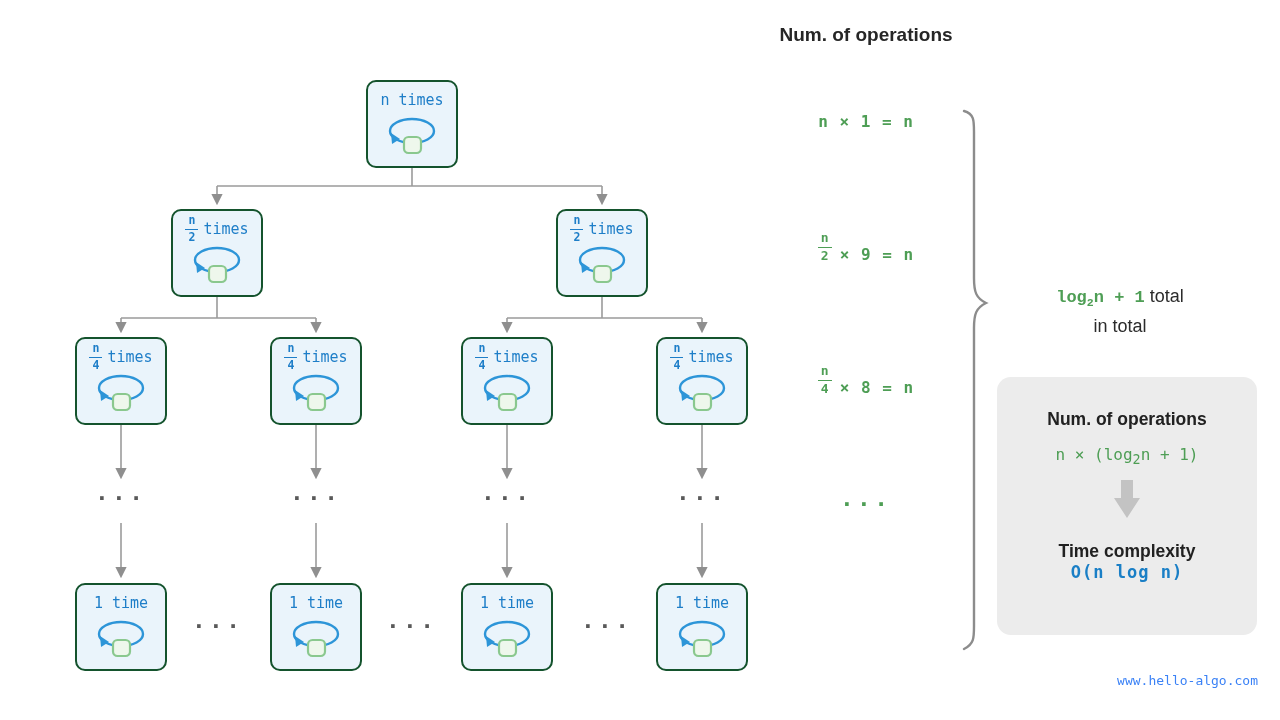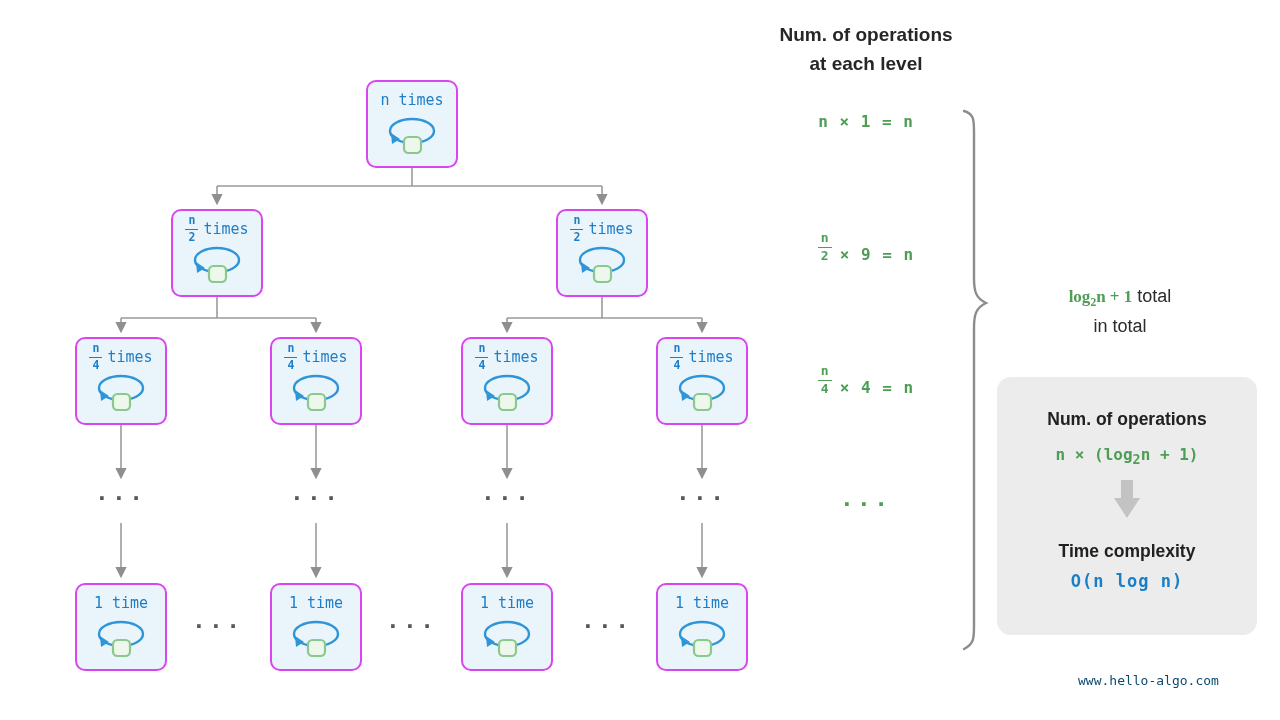--- a/index.html
+++ b/index.html
@@ -8,21 +8,21 @@
     position:relative; width:1280px; height:720px; background:#ffffff; overflow:hidden;
     font-family:"Liberation Sans", sans-serif;
   }
   svg.connectors { position:absolute; left:0; top:0; pointer-events:none; }
   .ln { stroke:#9b9b9b; stroke-width:1.6; fill:none; }
   .arrow { marker-end:url(#arr); }
 
   
   .node {
     position:absolute; width:92px; height:88px; box-sizing:border-box;
-    background:#eaf4fb; border:2px solid #d946ef; border-radius:10px;
+    background:#eaf4fb; border:2px solid #14532d; border-radius:10px;
     display:flex; flex-direction:column; align-items:center;
   }
   .node-label {
     display:flex; align-items:center; justify-content:center; gap:5px;
     color:#1e7ec8; font-family:"DejaVu Sans Mono", monospace; font-size:15px;
     height:26px; margin-top:5px; white-space:nowrap;
   }
   .loop-icon { margin-top:0px; }
 
   .frac { display:inline-flex; flex-direction:column; align-items:center;
@@ -49,41 +49,41 @@
   }
   .eq .frac { font-size:13px; letter-spacing:0; }
   .eq-dots { position:absolute; left:766px; width:200px; text-align:center;
     color:#4e9e55; font-family:"DejaVu Sans Mono", monospace;
     font-size:22px; font-weight:bold; letter-spacing:4px; line-height:1; }
 
   .levels-note {
     position:absolute; left:1002px; top:282px; width:236px; text-align:center;
     font-size:18px; color:#2b2b2b; line-height:1.65; font-weight:500;
   }
-  .gm { color:#4e9e55; font-family:Liberation Serif, serif; font-weight:bold; font-size:17px; }
+  .gm { color:#4e9e55; font-family:Liberation Mono, monospace; font-weight:bold; font-size:17px; }
   .gm sub, .bm sub { font-size:0.68em; }
 
   
   .panel {
     position:absolute; left:997px; top:377px; width:260px; height:258px;
     background:#ececec; border-radius:14px;
     display:flex; flex-direction:column; align-items:center;
     box-sizing:border-box; padding-top:32px;
   }
   .panel-title, .panel-subtitle { font-weight:bold; font-size:17.5px; color:#212121; }
   .panel-formula { margin-top:15px; color:#4e9e55; font-family:"DejaVu Sans Mono", monospace;
-                   font-weight:bold; font-size:16px; }
+                   font-weight:normal; font-size:16px; }
   .panel-arrow { margin-top:13px; }
   .panel-subtitle { margin-top:21px; }
-  .panel-complexity { margin-top:9px; color:#1a7fc6; font-family:"DejaVu Sans Mono", monospace;
+  .panel-complexity { margin-top:0; color:#1a7fc6; font-family:"DejaVu Sans Mono", monospace;
                       font-weight:bold; font-size:17px; letter-spacing:1px; }
 
   .watermark {
-    position:absolute; left:1078px; top:673px; width:180px; 
-    color:#0c4a6e; font-family:"DejaVu Sans Mono", monospace; font-size:13px;
+    position:absolute; left:1078px; top:673px; width:180px; text-align:right;
+    color:#3b82f6; font-family:"DejaVu Sans Mono", monospace; font-size:13px;
   }
 </style>
 </head>
 <body>
 
 <div class="canvas">
 
   <svg class="connectors" width="1280" height="720">
     <defs>
       <marker id="arr" viewBox="0 0 10 10" refX="8" refY="5" markerWidth="7" markerHeight="7" orient="auto-start-reverse">
@@ -254,39 +254,38 @@
       <rect x="21" y="24" width="17" height="16" rx="4.5" fill="#eef7ec" stroke="#8ac88e" stroke-width="2.2"></rect>
     </svg>
   </div>
 
   <div class="dots" style="left:188px; top:616px;">···</div>
   <div class="dots" style="left:382px; top:616px;">···</div>
   <div class="dots" style="left:577px; top:616px;">···</div>
 
   <div class="col-title">
     <div>Num. of operations</div>
-    <div>at each level</div>
   </div>
 
   <div class="eq" style="top:112px;">
     <span>n × 1 = n</span>
   </div>
   <div class="eq" style="top:231px;">
     <span class="frac">
         <span class="num">n</span>
         <span class="den">2</span>
       </span>
     <span>× 9 = n</span>
   </div>
   <div class="eq" style="top:364px;">
     <span class="frac">
         <span class="num">n</span>
         <span class="den">4</span>
       </span>
-    <span>× 4 = n</span>
+    <span>× 8 = n</span>
   </div>
   <div class="eq-dots" style="top:494px;">···</div>
 
   <svg style="position:absolute; left:958px; top:108px;" width="36" height="546">
     <path d="M6,3 C16,6 16,12 16,24 L16,170 C16,184 18,190 28,195 C18,200 16,206 16,220 L16,518 C16,530 16,536 6,541" fill="none" stroke="#8c8c8c" stroke-width="2.4" stroke-linecap="round"></path>
   </svg>
 
   <div class="levels-note">
     <div>
       <span class="gm"><span>log</span><sub>2</sub><span>n + 1</span></span>

